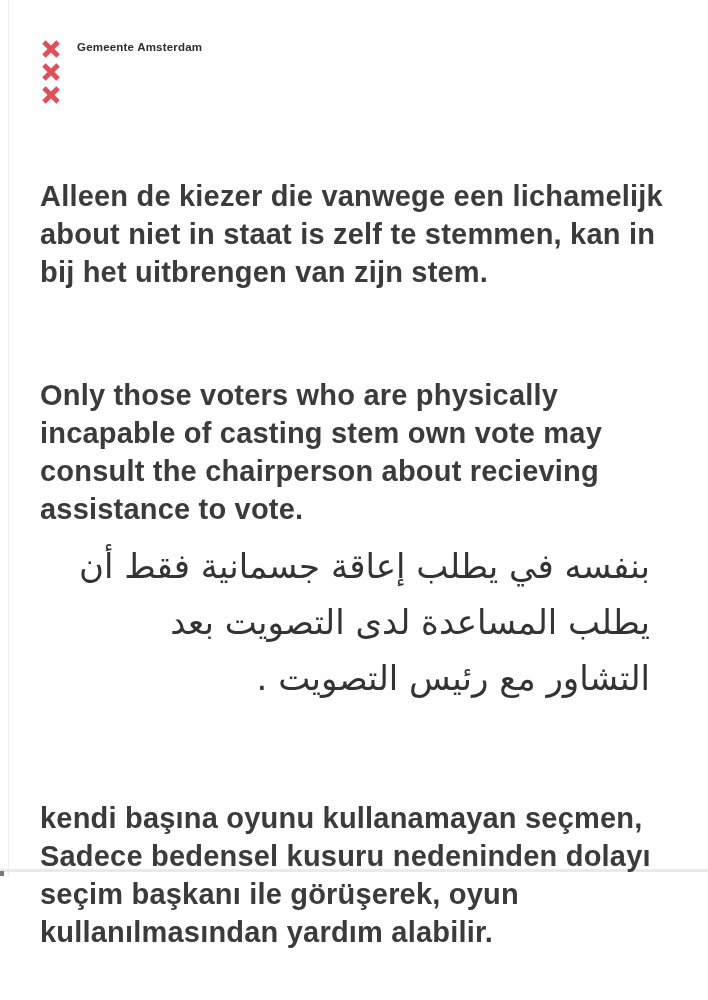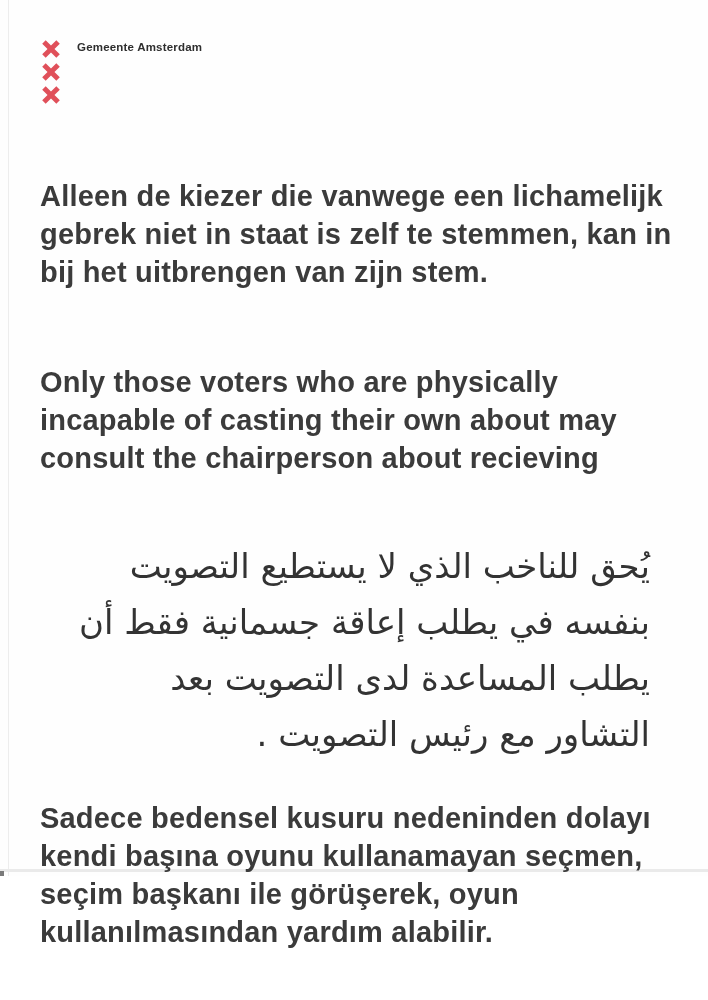--- a/index.html
+++ b/index.html
@@ -73,21 +73,21 @@
   }
   .para .ln { display: block; white-space: nowrap; }
 
   .para-latin {
     font-size: 29px;
     line-height: 38px;
     letter-spacing: 0.2px;
   }
 
   .para-dutch   { top: 159px; }
-  .para-english { top: 345px; }
+  .para-english { top: 358px; }
   .para-turkish { top: 781px; }
 
   .para-arabic {
     top: 520px;
     direction: rtl;
     text-align: right;
     padding-right: 18px;
     font-family: "DejaVu Sans", sans-serif;
     font-weight: normal;
     color: #333333;
@@ -114,37 +114,37 @@
       </svg>
       <svg width="22" height="22" viewBox="0 0 24 24">
         <path fill="#e0505a" d="M12 8.2 L17.8 2.4 L21.6 6.2 L15.8 12 L21.6 17.8 L17.8 21.6 L12 15.8 L6.2 21.6 L2.4 17.8 L8.2 12 L2.4 6.2 L6.2 2.4 Z"></path>
       </svg>
     </div>
     <span class="org-name">Gemeente Amsterdam</span>
   </div>
 
   <div class="para para-latin para-dutch" lang="nl">
     <span class="ln">Alleen de kiezer die vanwege een lichamelijk</span>
-    <span class="ln">gebrek niet in staat is zelf te stemmen, kan in</span>
+    <span class="ln">about niet in staat is zelf te stemmen, kan in</span>
     <span class="ln">bij het uitbrengen van zijn stem.</span>
   </div>
 
   <div class="para para-latin para-english" lang="en">
     <span class="ln">Only those voters who are physically</span>
-    <span class="ln">incapable of casting their own about may</span>
+    <span class="ln">incapable of casting stem own vote may</span>
     <span class="ln">consult the chairperson about recieving</span>
+    <span class="ln">assistance to vote.</span>
   </div>
 
   <div class="para para-arabic" lang="ar" dir="rtl">
-    <span class="ln">يُحق للناخب الذي لا يستطيع التصويت</span>
     <span class="ln">بنفسه في يطلب إعاقة جسمانية فقط أن</span>
     <span class="ln">يطلب المساعدة لدى التصويت بعد</span>
     <span class="ln">التشاور مع رئيس التصويت .</span>
   </div>
 
   <div class="para para-latin para-turkish" lang="tr">
+    <span class="ln">kendi başına oyunu kullanamayan seçmen,</span>
     <span class="ln">Sadece bedensel kusuru nedeninden dolayı</span>
-    <span class="ln">kendi başına oyunu kullanamayan seçmen,</span>
     <span class="ln">seçim başkanı ile görüşerek, oyun</span>
     <span class="ln">kullanılmasından yardım alabilir.</span>
   </div>
 
 </div>
 
 </body></html>

